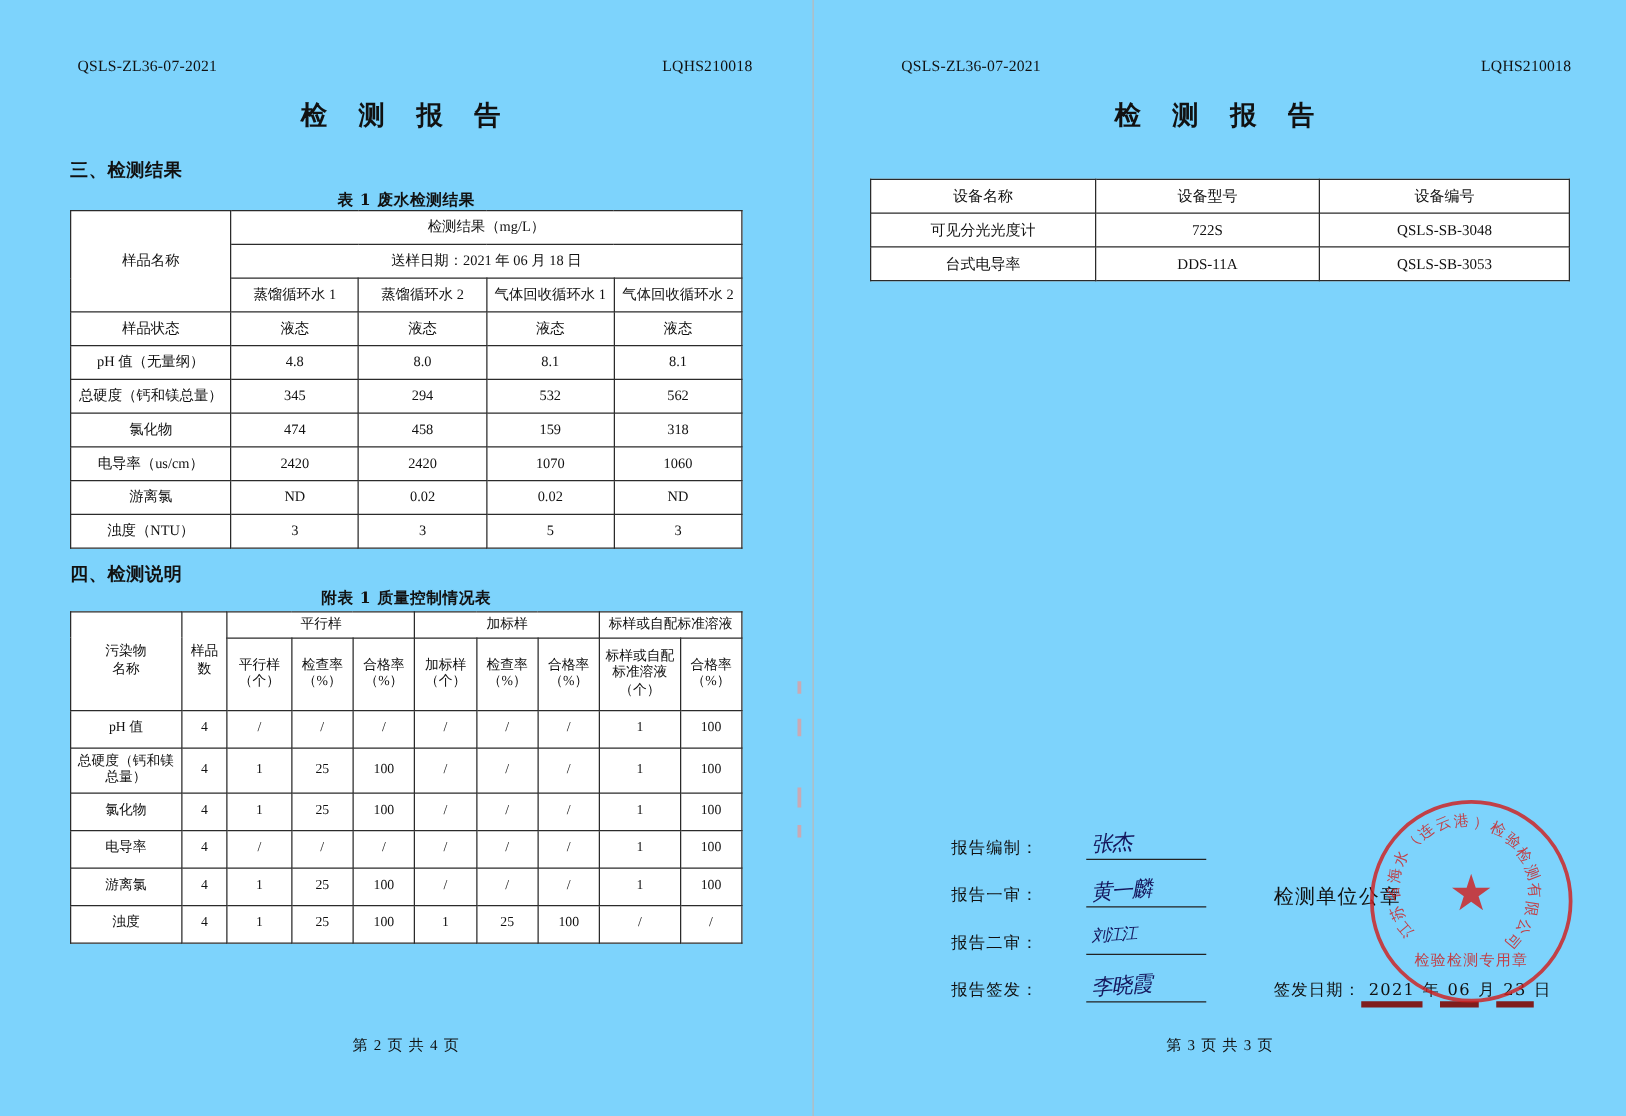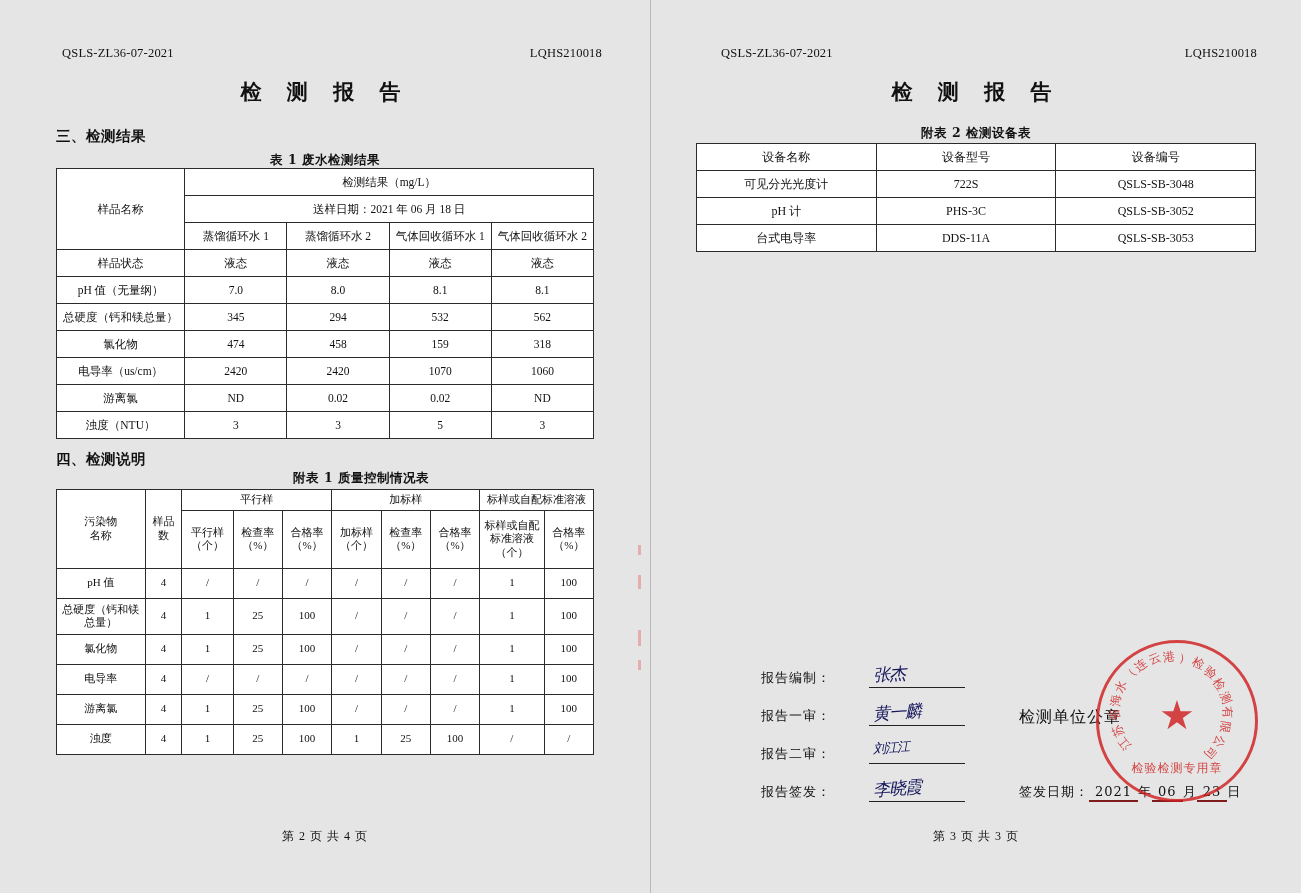--- a/index.html
+++ b/index.html
@@ -6,21 +6,21 @@
   html, body {
     margin: 0; padding: 0;
     width: 1301px; height: 893px;
     background: #ffffff;
     font-family: "DejaVu Sans", "Liberation Sans", sans-serif;
     color: #111;
   }
   .sheet {
     position: relative;
     width: 1301px; height: 893px;
-    background: #e5e5e5;
+    background: #7dd3fc;
     overflow: hidden;
   }
   
   .page-divider {
     position: absolute;
     left: 650px; top: 0;
     width: 1px; height: 893px;
     background: #b9b9b9;
   }
   .page {
@@ -159,21 +159,21 @@
     letter-spacing: 1px;
   }
   .issue-date {
     position: absolute;
     left: 258px; top: 4px;
     font-family: "DejaVu Serif", "Liberation Serif", serif;
     font-size: 13px;
     letter-spacing: 1px;
   }
   .issue-date .u {
-    border-bottom: 2px solid #7f1d1d;
+    border-bottom: 5px solid #7f1d1d;
     padding: 0 6px 1px 6px;
     display: inline-block;
   }
 
   
   .seal {
     position: absolute;
     left: 1096px; top: 640px;
     width: 162px; height: 162px;
     border: 3px solid #d02020;
@@ -252,21 +252,21 @@
       </tr>
       <tr class="r-tall">
         <td class="lead">样品状态</td>
         <td>液态</td>
         <td>液态</td>
         <td>液态</td>
         <td>液态</td>
       </tr>
       <tr class="r-tall">
         <td class="lead">pH 值（无量纲）</td>
-        <td>7.0</td>
+        <td>4.8</td>
         <td>8.0</td>
         <td>8.1</td>
         <td>8.1</td>
       </tr>
       <tr class="r-tall">
         <td class="lead">总硬度（钙和镁总量）</td>
         <td>345</td>
         <td>294</td>
         <td>532</td>
         <td>562</td>
@@ -297,21 +297,21 @@
         <td>3</td>
         <td>3</td>
         <td>5</td>
         <td>3</td>
       </tr>
     </tbody>
       </table>
 
     <div class="sec-title" style="top:450px;">四、检测说明</div>
 
-    <div class="tbl-caption" style="top:470px;margin-left:36px;">附表 1  质量控制情况表</div>
+    <div class="tbl-caption" style="top:470px;">附表 1  质量控制情况表</div>
 
     <table class="grid" id="tbl-qc">
       <tbody>
           <tr>
         <td rowspan="2" style="width:92px;white-space:pre-line;">污染物
 名称</td>
         <td rowspan="2" style="width:38px;">样品数</td>
         <td colspan="3">平行样</td>
         <td colspan="3">加标样</td>
         <td colspan="2">标样或自配标准溶液</td>
@@ -414,38 +414,32 @@
     <div class="footer">第 2 页 共 4 页</div>
   </div>
 
   <div class="page right">
 
     <div class="hdr hdr-left" style="left:70px;">QSLS-ZL36-07-2021</div>
     <div class="hdr hdr-right" style="right:44px;">LQHS210018</div>
 
     <div class="doc-title">检 测 报 告</div>
 
-    <div class="tbl-caption" style="top:125px;">附表 2  检测设备表</div>
 
     <table class="grid" id="tbl-equip">
       <tbody>
           <tr>
         <td style="width:180px;">设备名称</td>
         <td style="width:180px;">设备型号</td>
         <td style="width:200px;">设备编号</td>
       </tr>
       <tr>
         <td>可见分光光度计</td>
         <td>722S</td>
         <td>QSLS-SB-3048</td>
-      </tr>
-      <tr>
-        <td>pH 计</td>
-        <td>PHS-3C</td>
-        <td>QSLS-SB-3052</td>
       </tr>
       <tr>
         <td>台式电导率</td>
         <td>DDS-11A</td>
         <td>QSLS-SB-3053</td>
       </tr>
     </tbody>
       </table>
 
 

